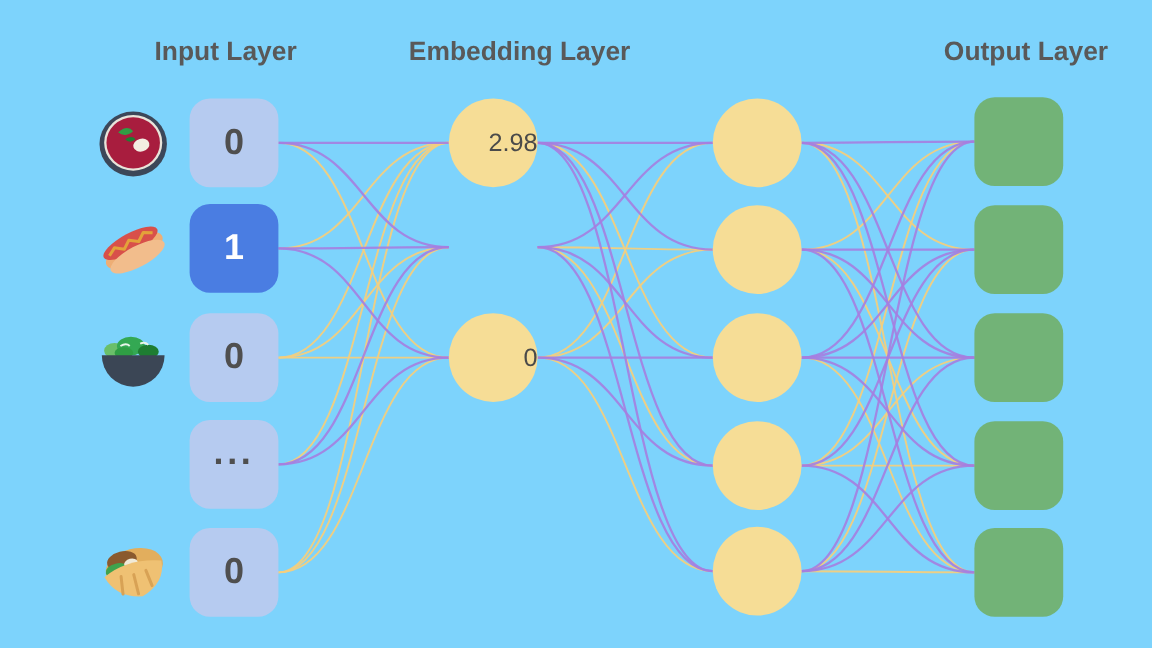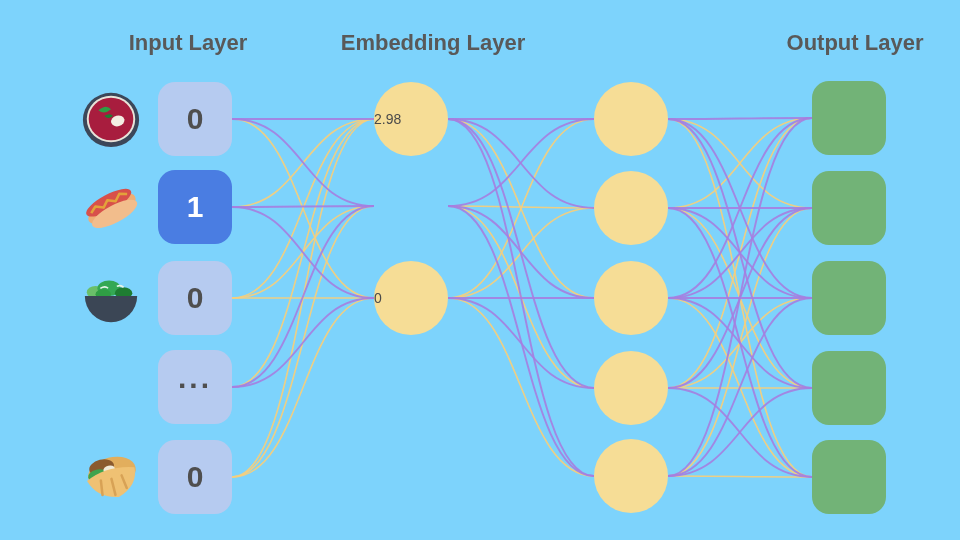--- a/index.html
+++ b/index.html
@@ -16,22 +16,22 @@
   .t-embedding{left:433px;}
   .t-output{left:855px;}
   svg.edges{position:absolute;left:0;top:0;}
   .node-box{
     position:absolute;width:74px;height:74px;border-radius:17px;
     display:flex;align-items:center;justify-content:center;
     font-weight:bold;font-size:30px;
   }
   .node-circle{
     position:absolute;width:74px;height:74px;border-radius:50%;
-    display:flex;align-items:center;justify-content:flex-start;
-    font-size:14px;
+    display:flex;align-items:center;justify-content:flex-end;
+    font-size:21px;
   }
   .node-value{line-height:1;}
   .node-value.dots{transform:translateY(-9px);letter-spacing:3px;}
   .food-icon{position:absolute;width:62px;height:62px;}
   .food-icon svg{width:100%;height:100%;display:block;}
 </style>
 </head>
 <body>
 
 <div class="stage" id="stage">

